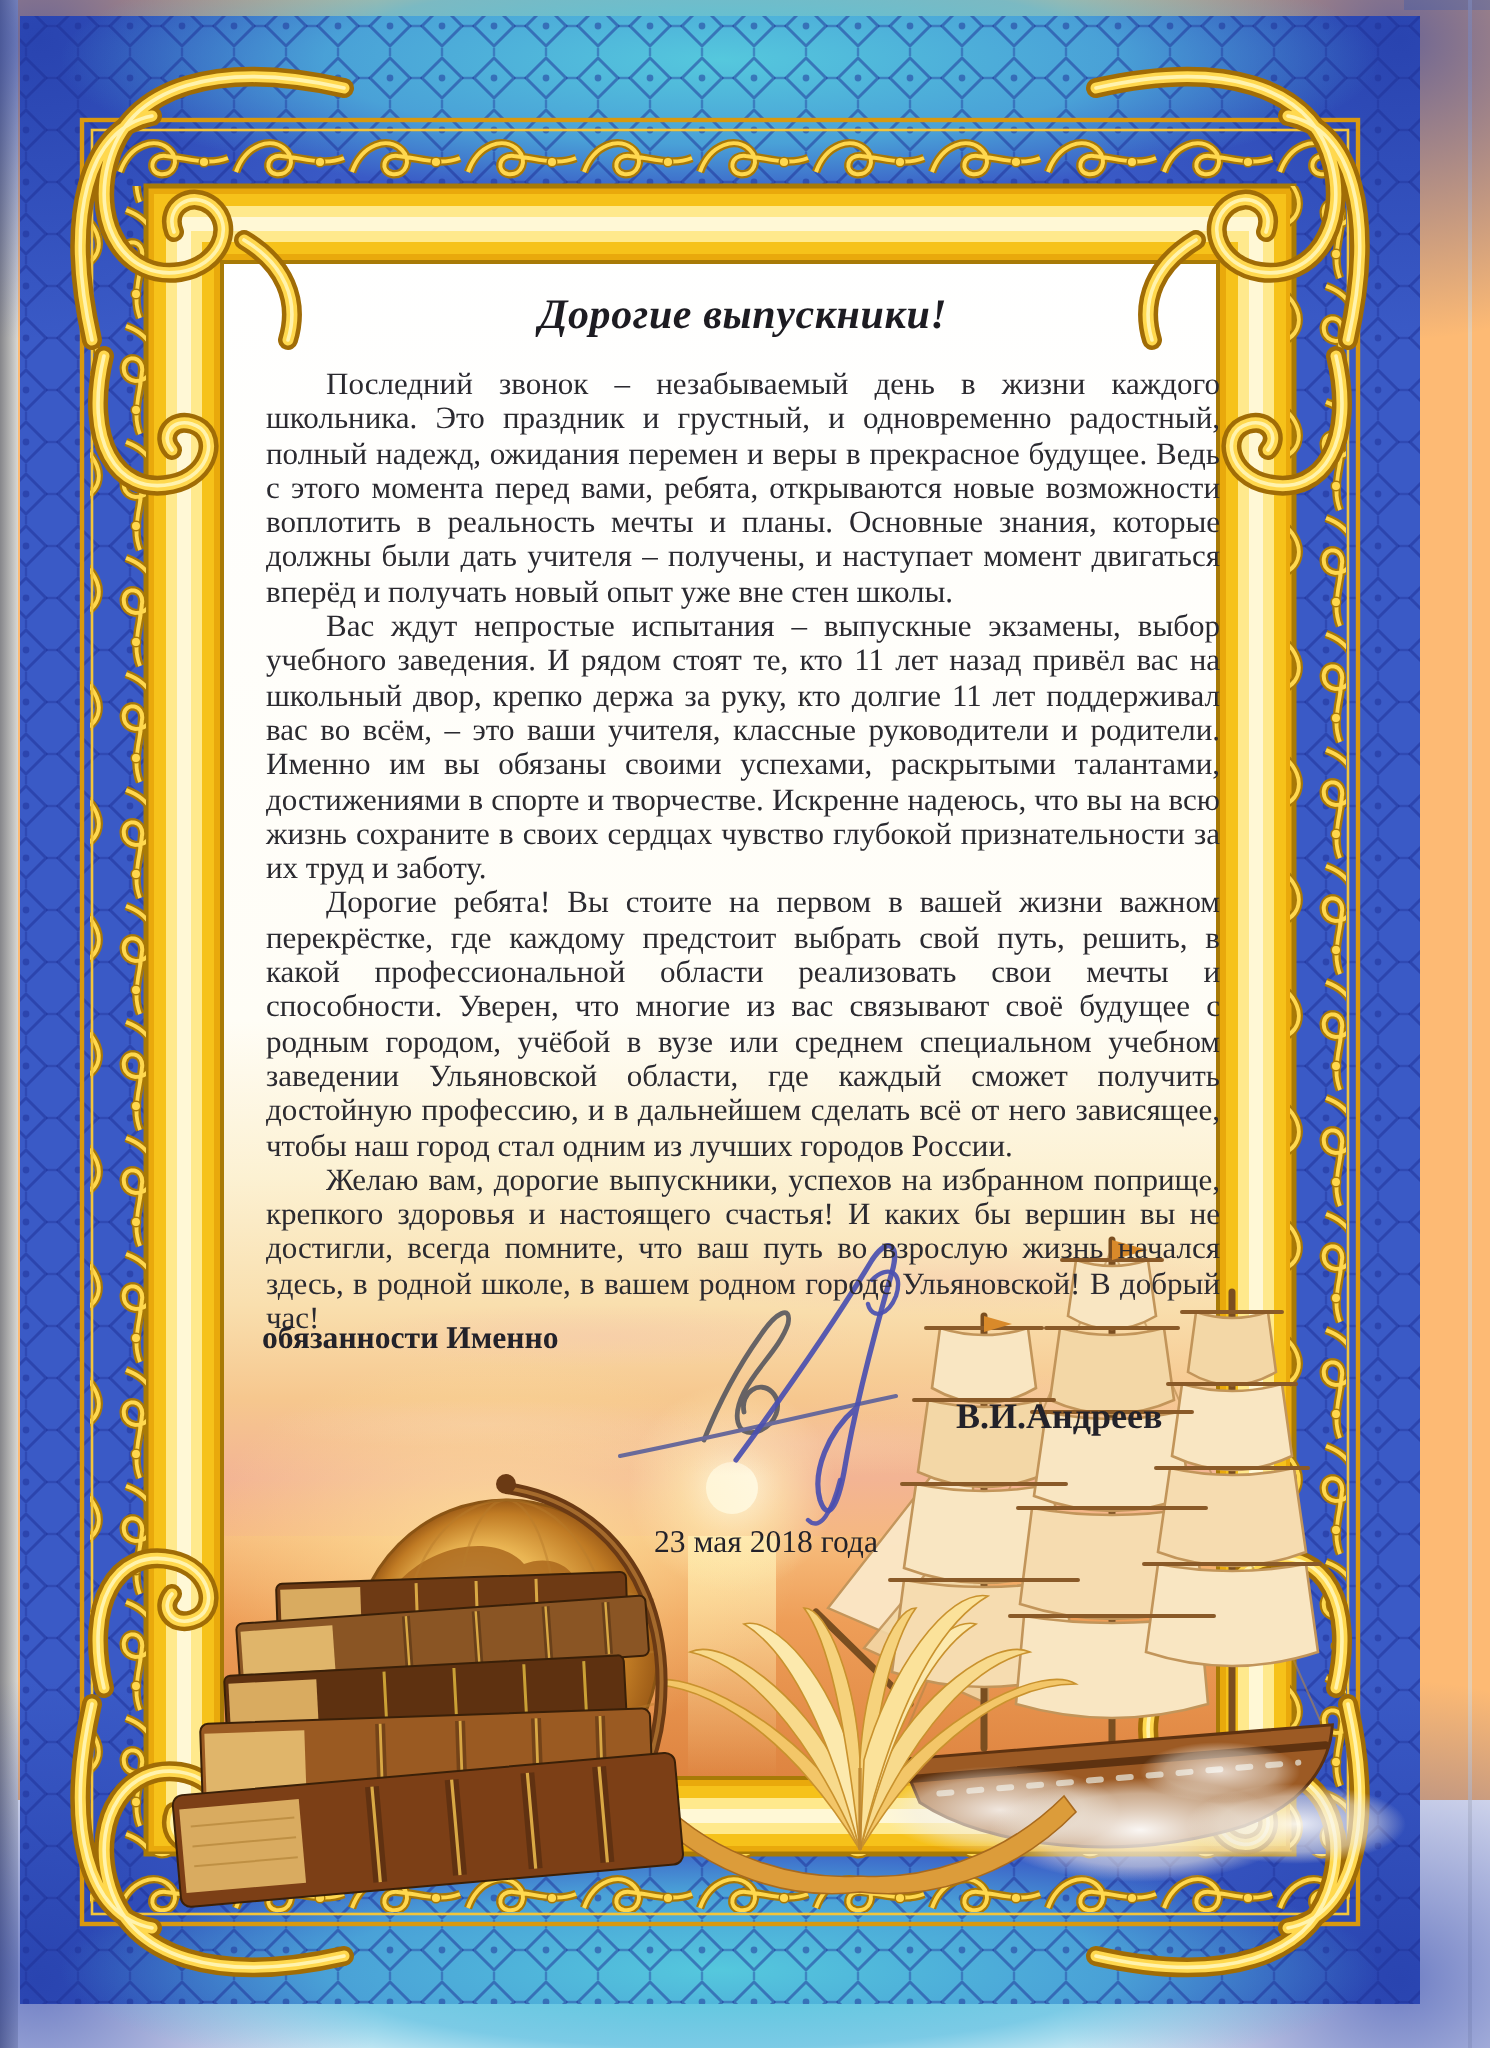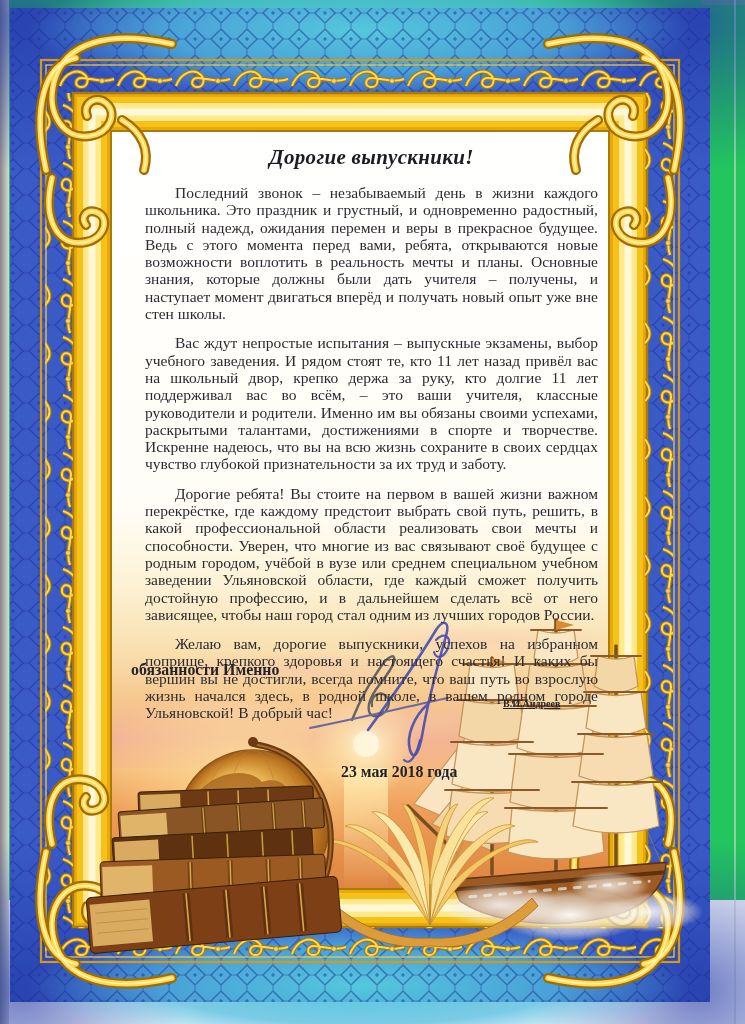--- a/index.html
+++ b/index.html
@@ -1,25 +1,25 @@
 <!DOCTYPE html>
 <html><head>
 <meta charset="utf-8">
 <style>
   html,body{margin:0;padding:0;background:#ffffff;}
   body{width:745px;height:1024px;overflow:hidden;font-family:"Liberation Serif",serif;}
-  .scan{position:relative;width:745px;height:900px;background:#22c55e;}
+  .scan{position:relative;width:745px;height:900px;background:#fdba74;}
   svg.art{position:absolute;left:0;top:0;display:block;}
   .textlayer{position:absolute;left:133px;top:145px;width:477px;color:#2b2a30;}
   .title{margin:0 0 14px 0;font-size:21px;font-weight:bold;font-style:italic;text-align:center;
          color:#1d1c22;letter-spacing:.3px;font-family:"Liberation Serif",serif;}
-  .para{margin:12px;font-size:15.5px;line-height:17.3px;text-align:justify;text-indent:30px;}
+  .para{margin:0;font-size:15.5px;line-height:17.3px;text-align:justify;text-indent:30px;}
   .sig-pos{position:absolute;left:131px;top:661px;font-weight:bold;font-size:15.8px;line-height:18px;color:#23222a;}
-  .sig-name{position:absolute;left:503px;top:698px;font-weight:bold;font-size:10px;color:#23222a;text-decoration:underline;}
-  .sig-date{position:absolute;left:341px;top:763px;font-weight:bold;font-size:15.8px;color:#23222a;}
+  .sig-name{position:absolute;left:478px;top:698px;font-weight:bold;font-size:18px;color:#23222a;}
+  .sig-date{position:absolute;left:327px;top:763px;font-weight:normal;font-size:15.8px;color:#23222a;}
 </style>
 </head>
 <body>
 
 <div class="scan">
 
 <svg class="art" width="745" height="1024" viewBox="0 0 745 1024" xmlns="http://www.w3.org/2000/svg">
   <defs>
     <linearGradient id="greyStrip" x1="0" y1="0" x2="1" y2="0">
       <stop offset="0" stop-color="#86868a"></stop>

